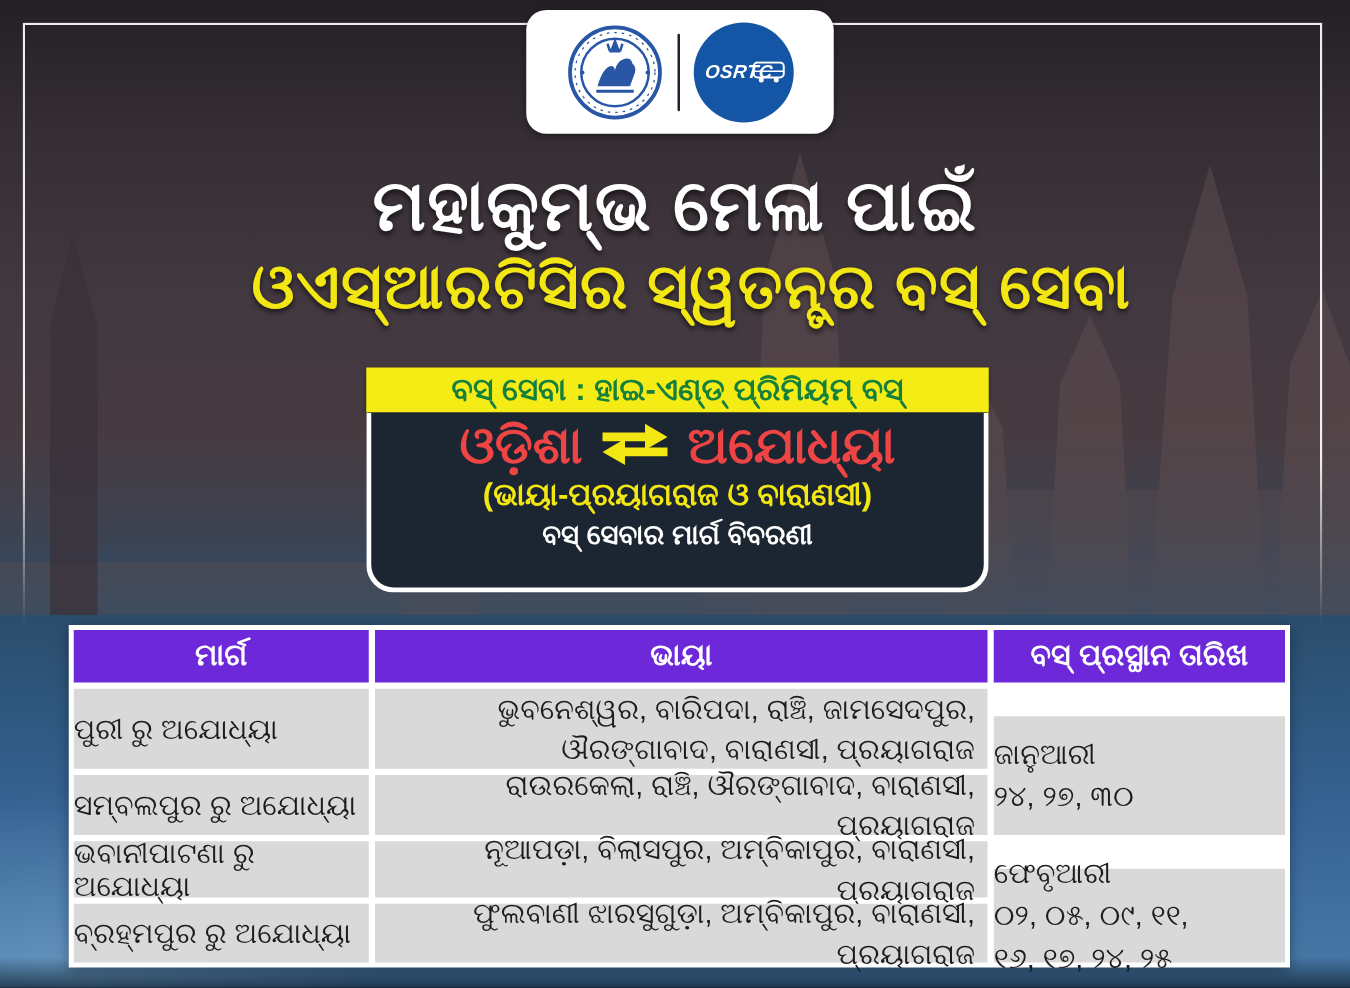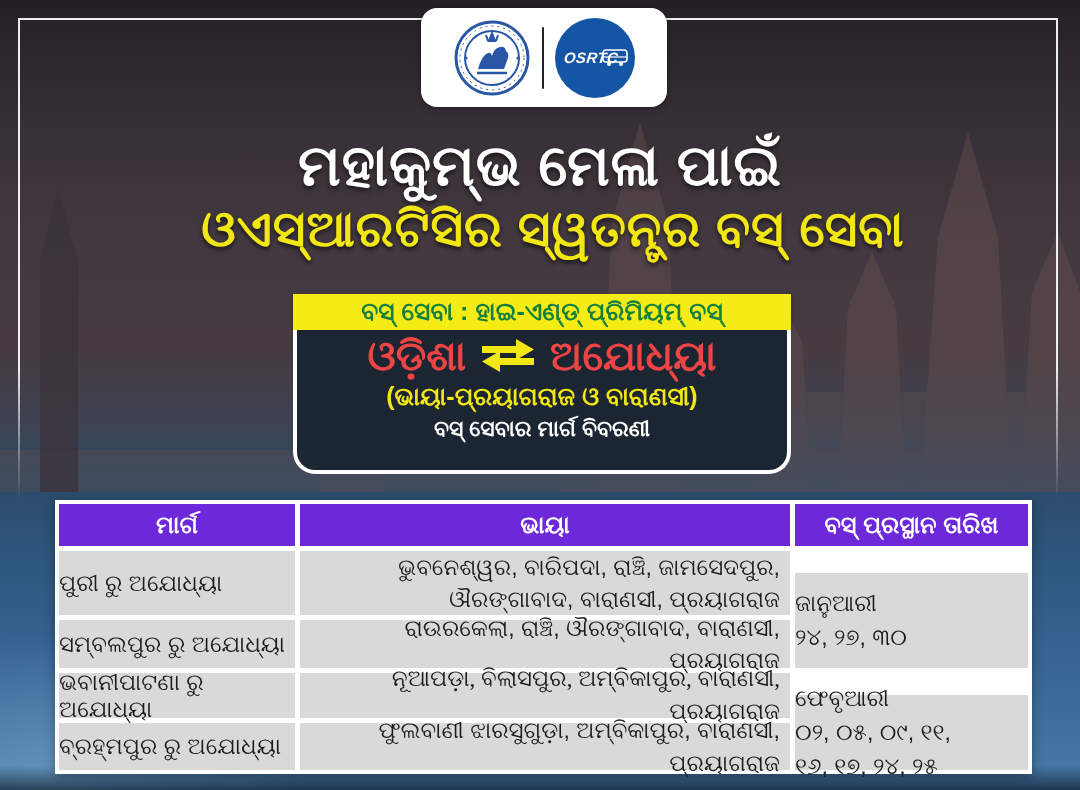--- a/index.html
+++ b/index.html
@@ -60,21 +60,21 @@
     justify-content:center; font-size:24px; font-weight:700;}
   .cell{background:#d9d9d9; color:#1c1c1c; font-size:23px;}
   .route-cell{display:flex; align-items:center; }
   .via-cell{display:flex; align-items:center; justify-content:center;
     text-align:right; line-height:1.4; padding:0 10px;}
   .date-cell{display:flex; flex-direction:column; align-items:flex-start;
     justify-content:center; gap:5px; line-height:1.25; text-align:center;margin-top:22px;}
   .h1{grid-area:1/1;} .h2{grid-area:1/2;} .h3{grid-area:1/3;}
   .r1c1{grid-area:2/1;} .r1c2{grid-area:2/2;}
   .r2c1{grid-area:3/1;} .r2c2{grid-area:3/2;}
-  .r3c1{grid-area:4/1;} .r3c2{grid-area:4/2;font-family:Liberation Serif, serif;}
+  .r3c1{grid-area:4/1;} .r3c2{grid-area:4/2;}
   .r4c1{grid-area:5/1;} .r4c2{grid-area:5/2;}
   .jan{grid-area:2/3/4/4;} .feb{grid-area:4/3/6/4;}
 </style>
 </head>
 <body>
 
 <div class="poster">
 
   <svg class="temples" viewBox="0 0 1080 400" preserveAspectRatio="none">
     <g fill="#5e4d4e" opacity="0.5">

